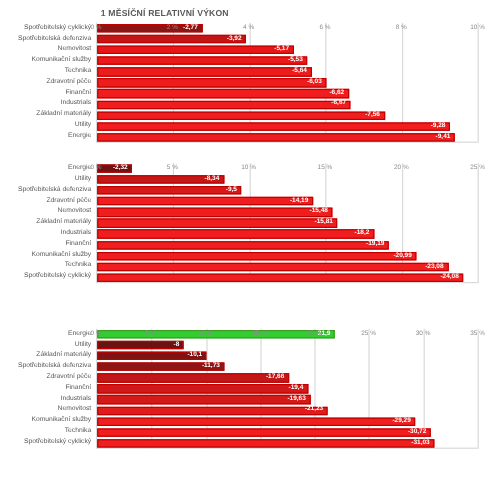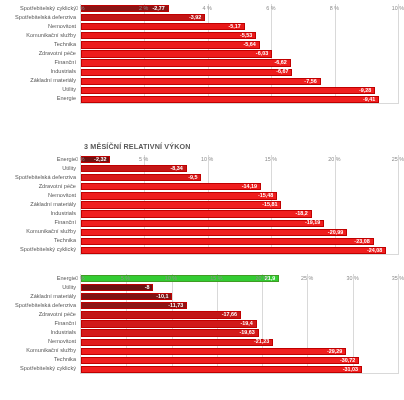--- a/index.html
+++ b/index.html
@@ -101,20 +101,21 @@
     white-space: nowrap;
     line-height: 1;
     padding-top: 2px;
   }
 </style>
 </head>
 <body>
 
 <div class="page">
   <div class="chart-block" id="chart-1">
+    <div class="chart-title">1 MĚSÍČNÍ RELATIVNÍ VÝKON</div>
     <div class="plot">
       <div class="cat-col">
           <div class="cat-label" style="top: 1.54545px;">Spotřebitelský cyklický</div>
           <div class="cat-label" style="top: 10.6364px;">Spotřebitelská defenziva</div>
           <div class="cat-label" style="top: 19.7273px;">Nemovitost</div>
           <div class="cat-label" style="top: 28.8182px;">Komunikační služby</div>
           <div class="cat-label" style="top: 37.9091px;">Technika</div>
           <div class="cat-label" style="top: 47px;">Zdravotní péče</div>
           <div class="cat-label" style="top: 56.0909px;">Finanční</div>
           <div class="cat-label" style="top: 65.1818px;">Industrials</div>
@@ -168,21 +169,20 @@
           <div class="tick" style="left: 20%;">2 %</div>
           <div class="tick" style="left: 40%;">4 %</div>
           <div class="tick" style="left: 60%;">6 %</div>
           <div class="tick" style="left: 80%;">8 %</div>
           <div class="tick" style="left: 100%;">10 %</div>
         </div>
     </div>
   </div>
 
   <div class="chart-block" id="chart-2">
-    <div class="chart-title">3 MĚSÍČNÍ RELATIVNÍ VÝKON</div>
     <div class="plot">
       <div class="cat-col">
           <div class="cat-label" style="top: 1.54545px;">Energie</div>
           <div class="cat-label" style="top: 10.6364px;">Utility</div>
           <div class="cat-label" style="top: 19.7273px;">Spotřebitelská defenziva</div>
           <div class="cat-label" style="top: 28.8182px;">Zdravotní péče</div>
           <div class="cat-label" style="top: 37.9091px;">Nemovitost</div>
           <div class="cat-label" style="top: 47px;">Základní materiály</div>
           <div class="cat-label" style="top: 56.0909px;">Industrials</div>
           <div class="cat-label" style="top: 65.1818px;">Finanční</div>

